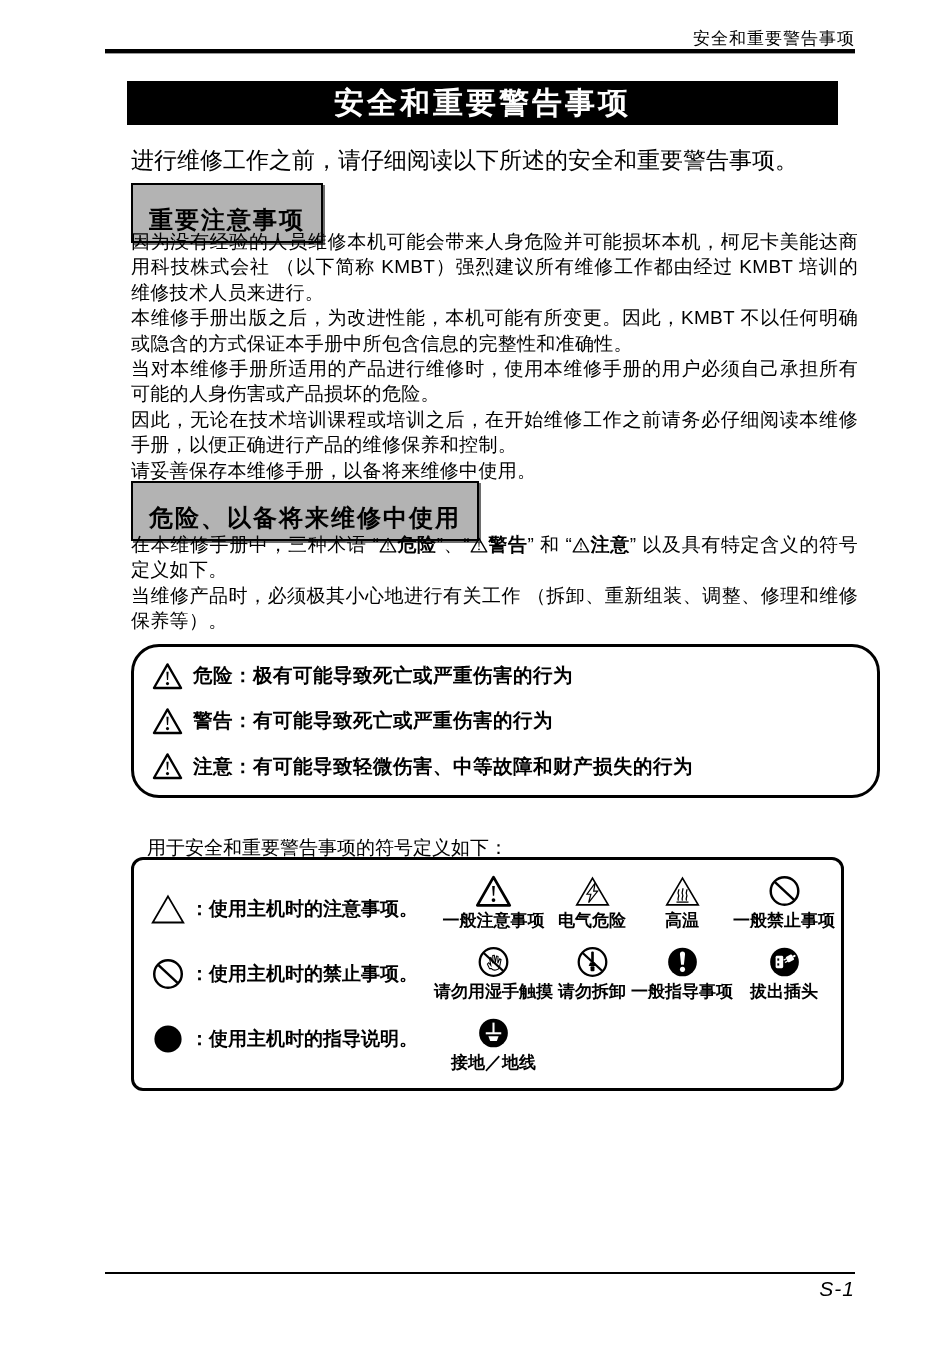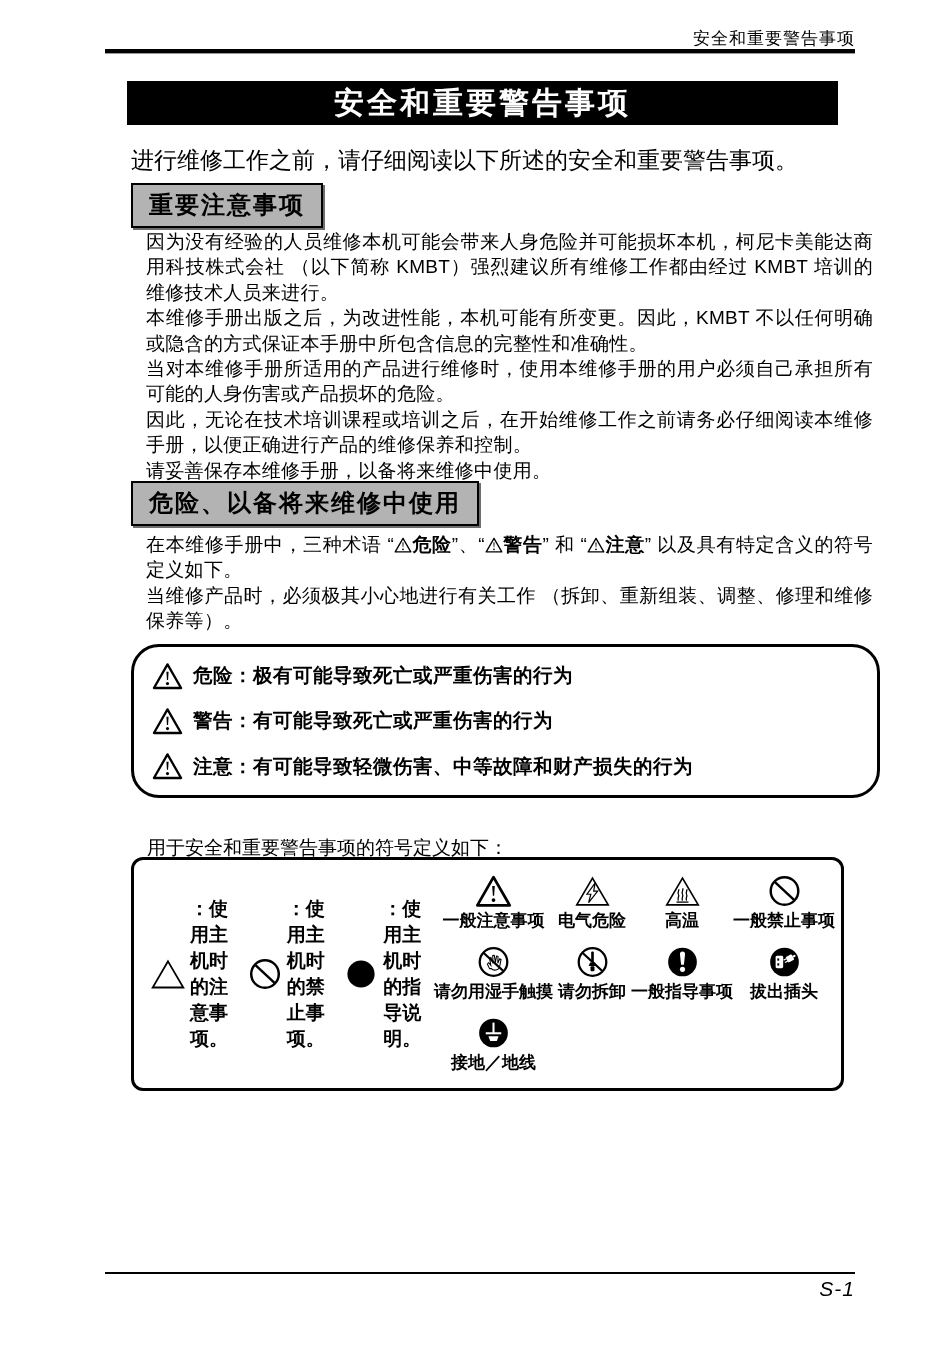--- a/index.html
+++ b/index.html
@@ -27,26 +27,26 @@
     font-size:30px; font-weight:bold; letter-spacing:3px;
   }
 
   .intro-text { top:145px; left:131px; width:727px; font-size:23px; margin:0; }
 
   .sec-head {
     left:131px;
     background:#b3b3b3; border:2px solid #000;
     box-shadow:2px 2px 0 #6e6e6e;
     font-size:24px; font-weight:bold; letter-spacing:2px;
-    padding:4px 16px 5px 16px;
+    padding:19px 16px 5px 16px;
   }
   #sec1-head { top:183px; }
   #sec2-head { top:481px; }
 
-  .para-block { left:131px; width:727px; font-size:19px; line-height:25.4px; letter-spacing:0.3px; text-align:justify;margin-left:15px; }
+  .para-block { left:131px; width:727px; font-size:19px; line-height:25.4px; letter-spacing:0.3px; text-align:justify; }
   .para-block p { margin:0; }
   #block1 { top:229px; }
   #block2 { top:532px; }
   .bold-term { font-weight:bold; }
 
   .icon-inline { width:18px; height:16px; vertical-align:-2px; }
 
   .def-box {
     top:644px; left:131px; width:707px; height:136px;
     border:3px solid #000; border-radius:28px;
@@ -58,21 +58,21 @@
   .def-row span { font-size:19.5px; font-weight:bold; letter-spacing:0.5px; }
 
   .legend-intro { top:819px; left:131px; width:727px; font-size:19px; margin:16px; }
 
   .legend-box {
     top:857px; left:131px; width:707px; height:228px;
     border:3px solid #000; border-radius:12px;
   }
   .legend-left {
     position:absolute; left:16px; top:0; height:100%; width:290px;
-    display:flex; flex-direction:row; justify-content:space-around;
+    display:flex; flex-direction:column; justify-content:space-around;
     padding:16px 0; box-sizing:border-box;
   }
   .legend-left-item { display:flex; align-items:center; gap:4px; }
   .legend-left-item .icon-lg { width:36px; height:34px; flex:0 0 auto; }
   .legend-left-item span { font-size:19px; font-weight:bold; }
 
   .legend-grid {
     position:absolute; left:300px; right:6px; top:0; height:100%;
     display:grid; grid-template-columns:1fr 1fr 1fr 1fr; grid-template-rows:1fr 1fr 1fr;
     align-items:center; justify-items:center;

